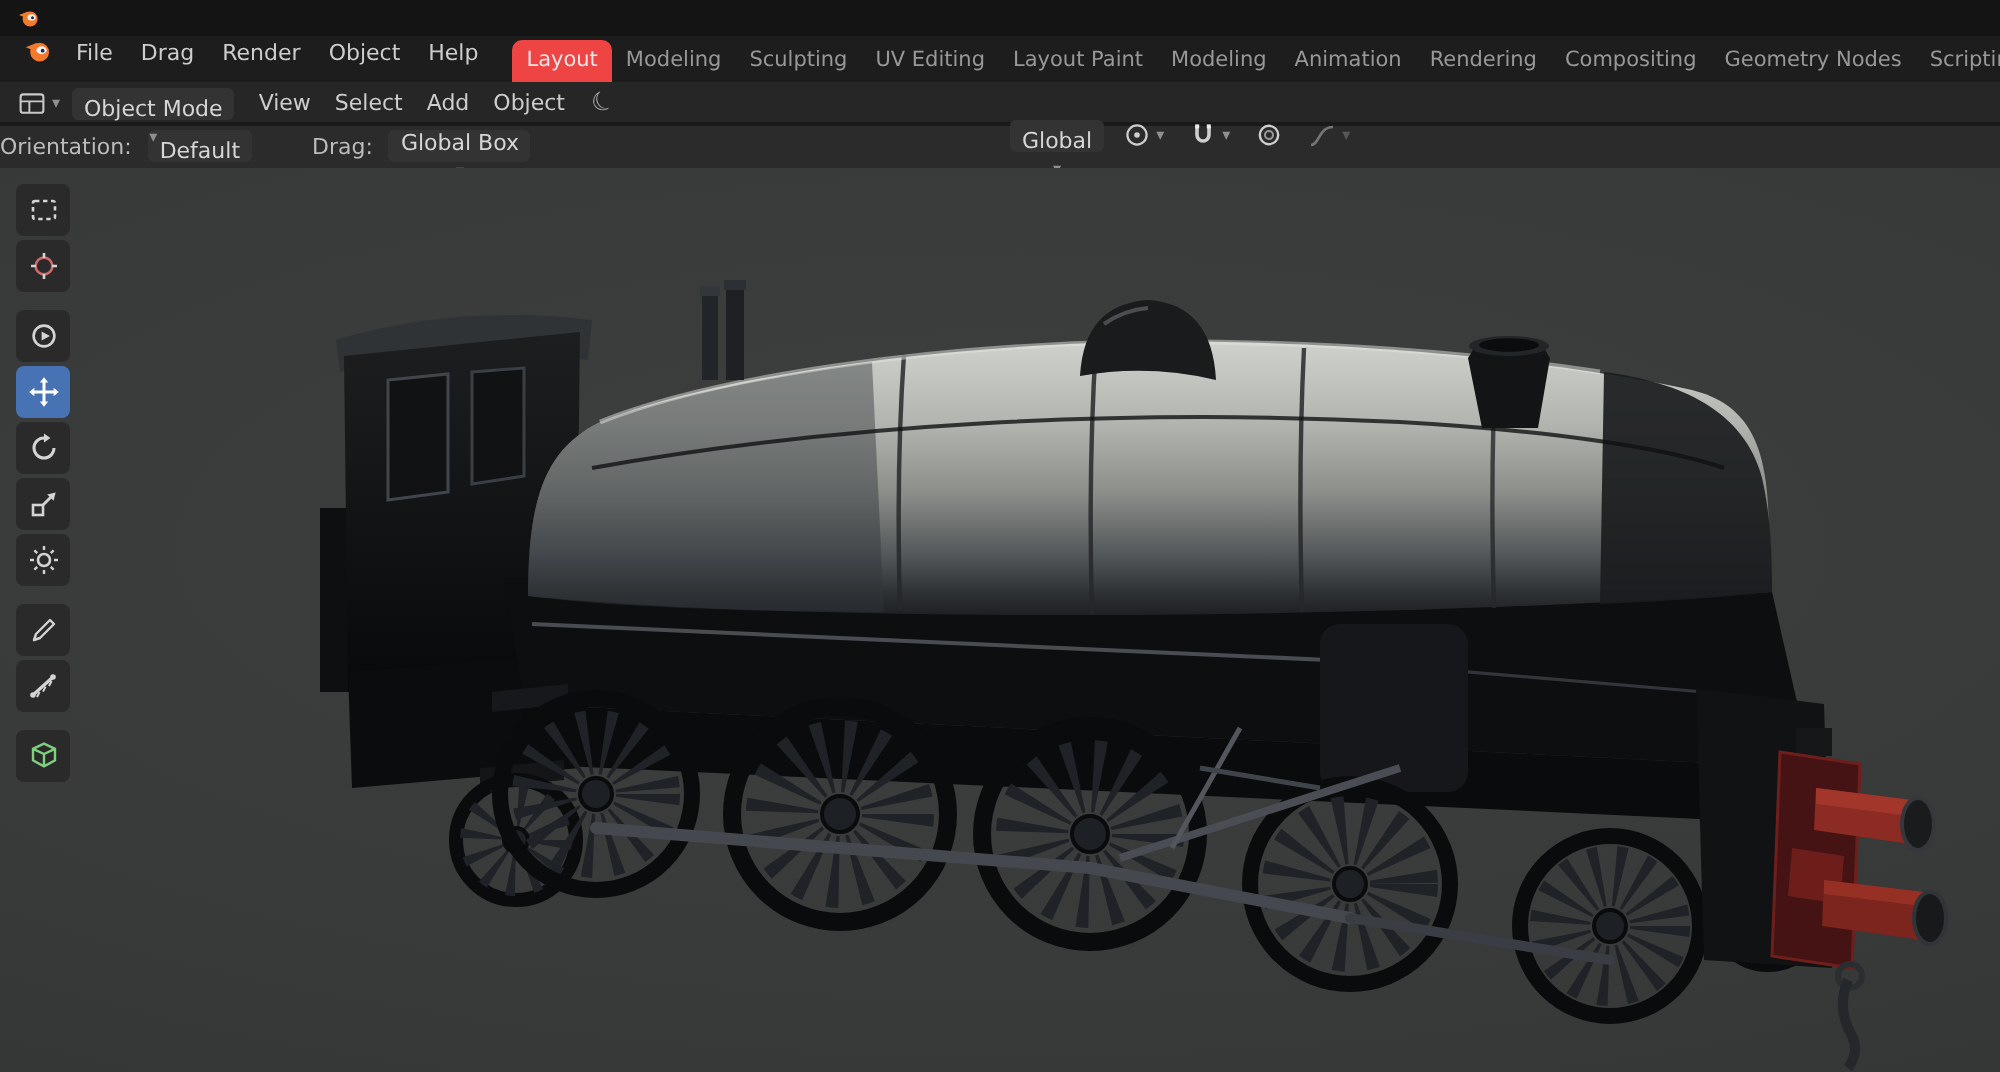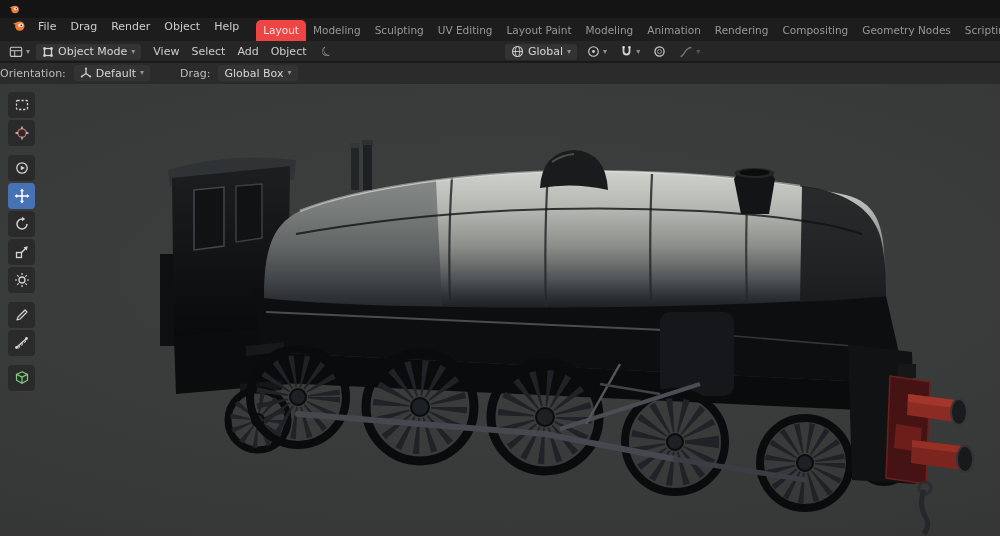--- a/index.html
+++ b/index.html
@@ -16,24 +16,24 @@
   .logo-btn{display:flex;align-items:center;padding:0 5px;}
   .menu-item{padding:2px 7px;color:#cdcdcd;border-radius:3px;white-space:nowrap;}
   .ws-tabs{display:flex;align-items:flex-end;height:100%;margin-left:10px;font-size:10.5px;}
   .ws-tab{padding:4px 7px 5px;color:#989898;border-radius:5px 5px 0 0;white-space:nowrap;}
   .ws-tab.active{background:#ef4444;color:#e6e6e6;}
 
   
   .vp-header{height:21px;background:#262626;display:flex;align-items:center;padding:0 6px;
     position:relative;box-shadow:inset 0 -1px 0 #191919;}
   .dd-btn{display:inline-flex;align-items:center;gap:4px;background:#333333;height:16px;
-    padding:0 6px;border-radius:3px;color:#d6d6d6;white-space:nowrap;}
+    padding:0 6px;border-radius:3px;color:#d6d6d6;white-space:nowrap;flex-direction:column;}
   .icon-btn{display:inline-flex;align-items:center;gap:3px;height:16px;padding:0 3px;border-radius:3px;}
   .vp-header .menu-item{padding:2px 6px;}
-  .hdr-center{position:absolute;left:505px;top:0;height:100%;display:flex;align-items:center;gap:7px;}
+  .hdr-center{position:absolute;left:505px;top:16px;height:100%;display:flex;align-items:center;gap:7px;}
   .chev{font-size:8px;color:#8f8f8f;line-height:1;}
   .crescent{display:inline-block;font-size:13px;color:#ababab;transform:rotate(-28deg);margin-left:8px;}
   .dim{opacity:.45;}
 
   
   .tool-settings{height:22px;background:#2b2b2b;display:flex;align-items:center;gap:8px;
     box-shadow:inset 0 1px 0 #1a1a1a;}
   .ts-label{color:#bcbcbc;}
   .ts-gap{width:14px;}
 

